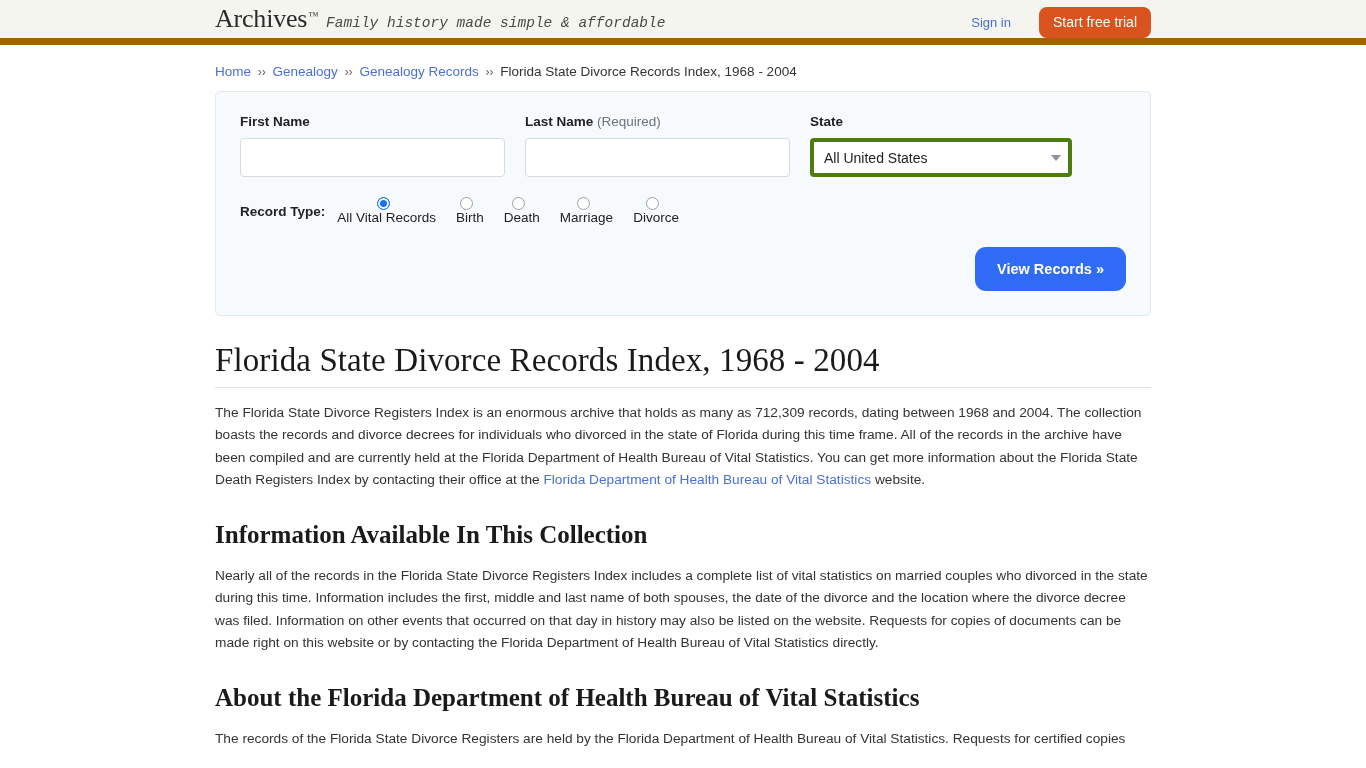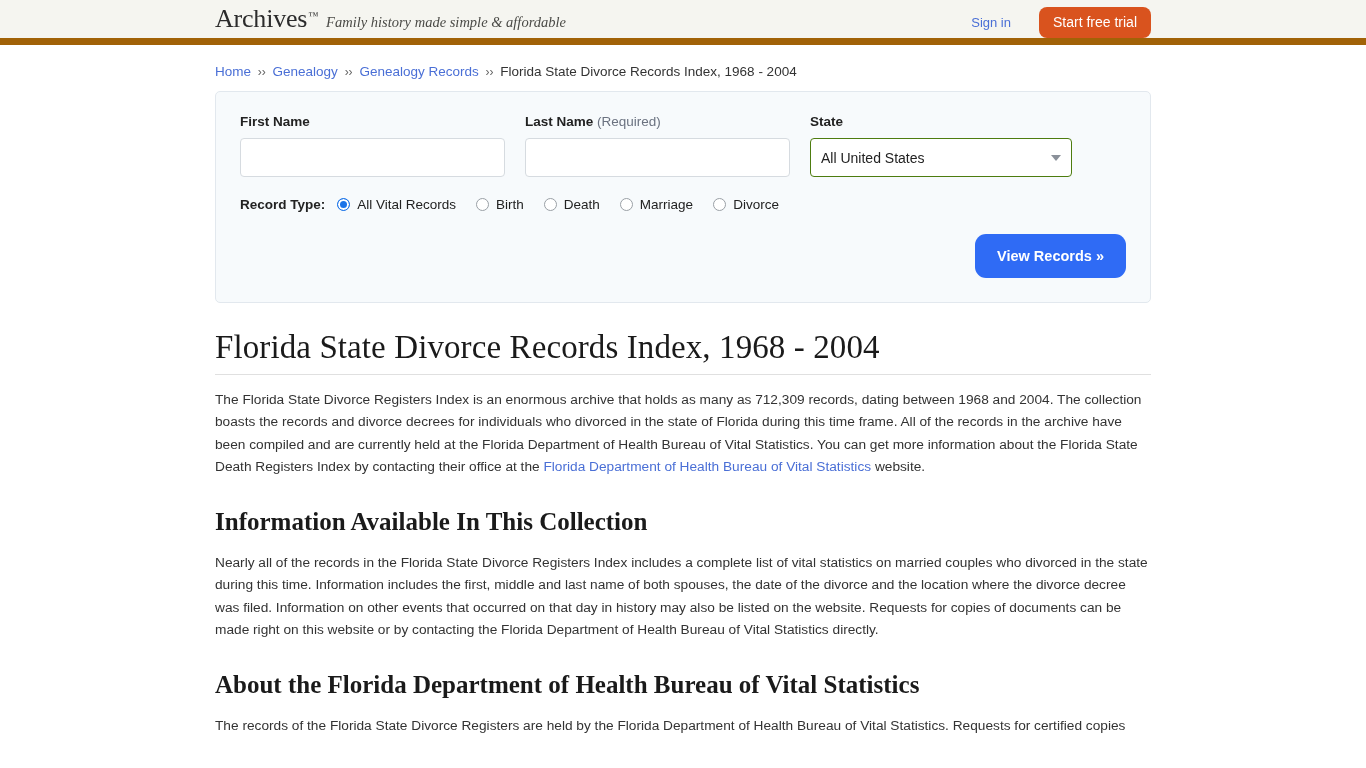--- a/index.html
+++ b/index.html
@@ -40,21 +40,21 @@
   .brand-tm {
     font-family: "Liberation Serif", serif;
     font-size: 10px;
     color: #2b2b2b;
     vertical-align: super;
     position: relative;
     top: -8px;
     left: 1px;
   }
   .brand-tagline {
-    font-family: Liberation Serif, serif;
+    font-family: Liberation Mono, monospace;
     font-style: italic;
     font-size: 14.5px;
     color: #4a4a46;
     margin-left: 9px;
   }
   .header-actions {
     position: absolute;
     right: 0; top: 0;
     height: 45px;
     display: flex;
@@ -149,21 +149,21 @@
     background: #ffffff;
     padding: 0 10px;
     font-size: 14px;
     font-family: "Liberation Sans", sans-serif;
     color: #222222;
     outline: none;
   }
   .select-wrap { position: relative; }
   .select-box {
     height: 39px;
-    border: 1px solid #4d7c0f;
+    border: 4px solid #4d7c0f;
     border-radius: 4px;
     background: #ffffff;
     padding: 0 28px 0 10px;
     font-size: 14px;
     color: #222222;
     display: flex;
     align-items: center;
     cursor: pointer;
   }
   .caret {
@@ -188,20 +188,21 @@
     font-size: 13.5px;
     font-weight: bold;
     color: #222222;
     margin-right: 12px;
   }
   .radio-item {
     display: flex;
     align-items: center;
     margin-right: 20px;
     cursor: pointer;
+    flex-direction: column;
   }
   .radio-dot {
     width: 13px; height: 13px;
     border-radius: 50%;
     border: 1px solid #9aa0a6;
     background: #ffffff;
     margin-right: 7px;
     flex: none;
     position: relative;
   }

